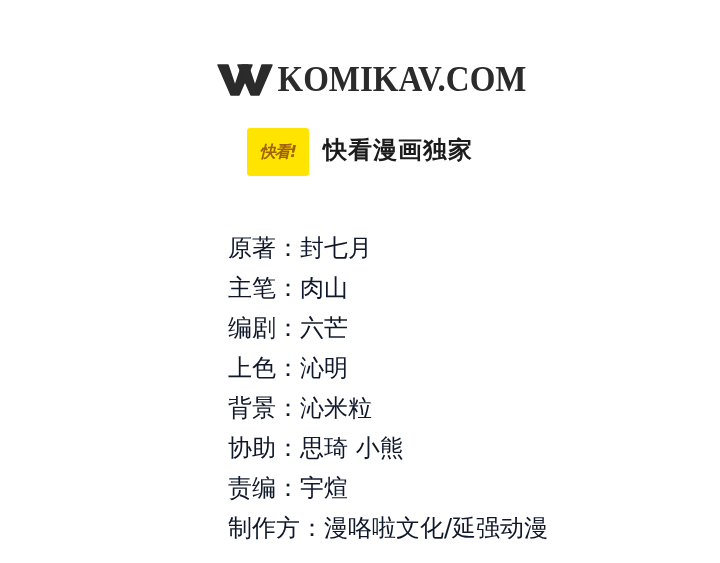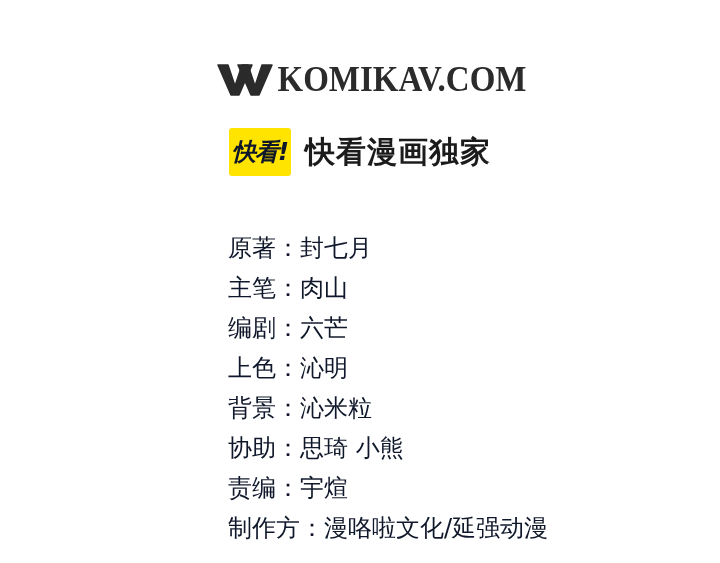--- a/index.html
+++ b/index.html
@@ -68,30 +68,30 @@
     background: #ffe400;
     border-radius: 3px;
     display: flex;
     align-items: center;
     justify-content: center;
     flex: 0 0 auto;
   }
   .kk-badge span {
     font-family: "DejaVu Sans", sans-serif;
     font-weight: bold;
-    font-size: 24px;
-    color: #0f172a;
+    font-size: 16px;
+    color: #a16207;
     line-height: 1;
     font-style: italic;
     letter-spacing: -1px;
   }
   .badge-text {
-    font-family: Liberation Serif, serif;
+    font-family: Liberation Mono, monospace;
     font-weight: bold;
-    font-size: 30px;
+    font-size: 24px;
     color: #1b1b1b;
     letter-spacing: 1px;
     line-height: 1;
   }
 
   
   .credits {
     position: absolute;
     top: 236px;
     left: 228px;

